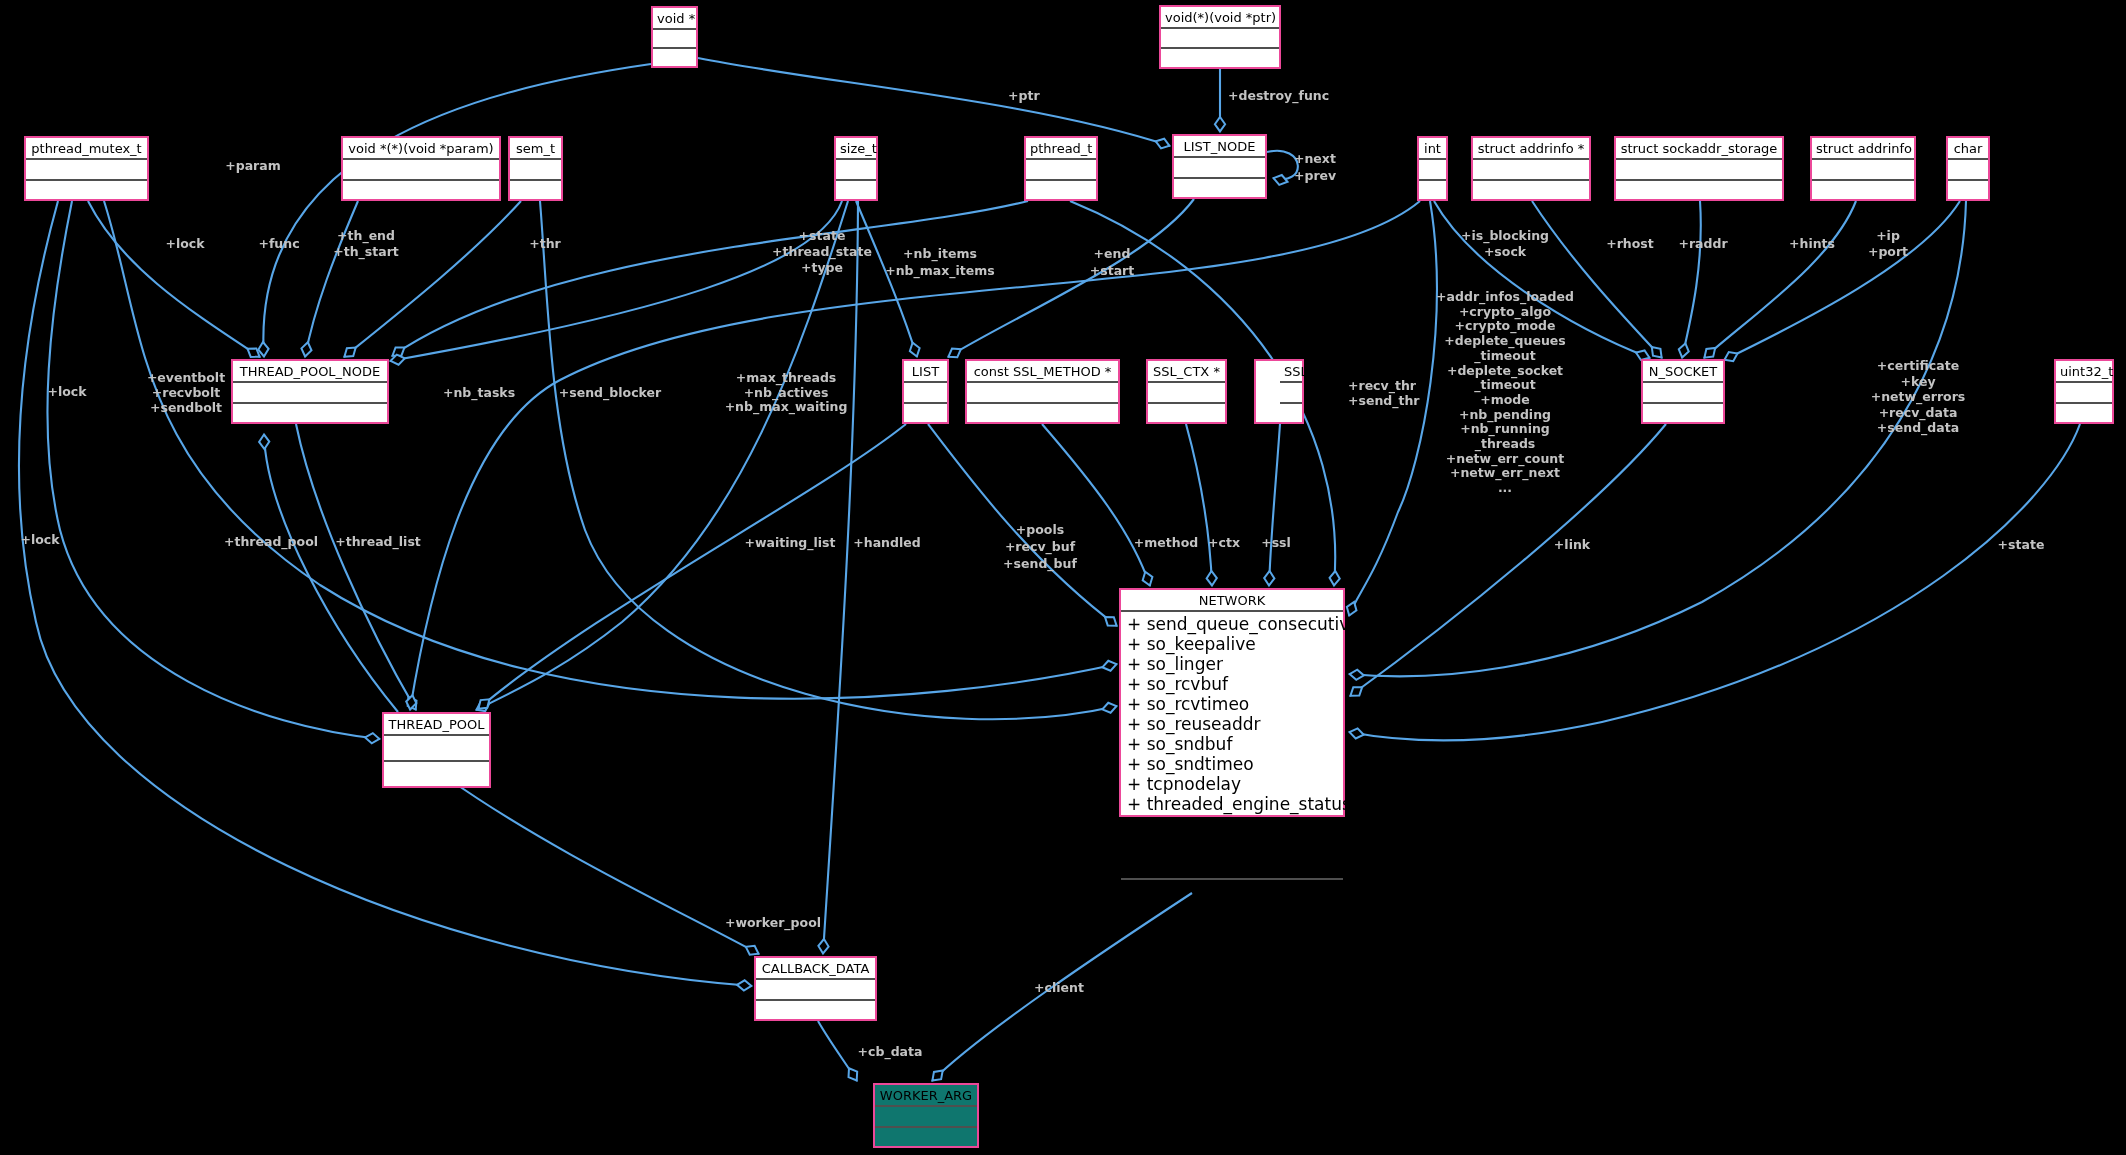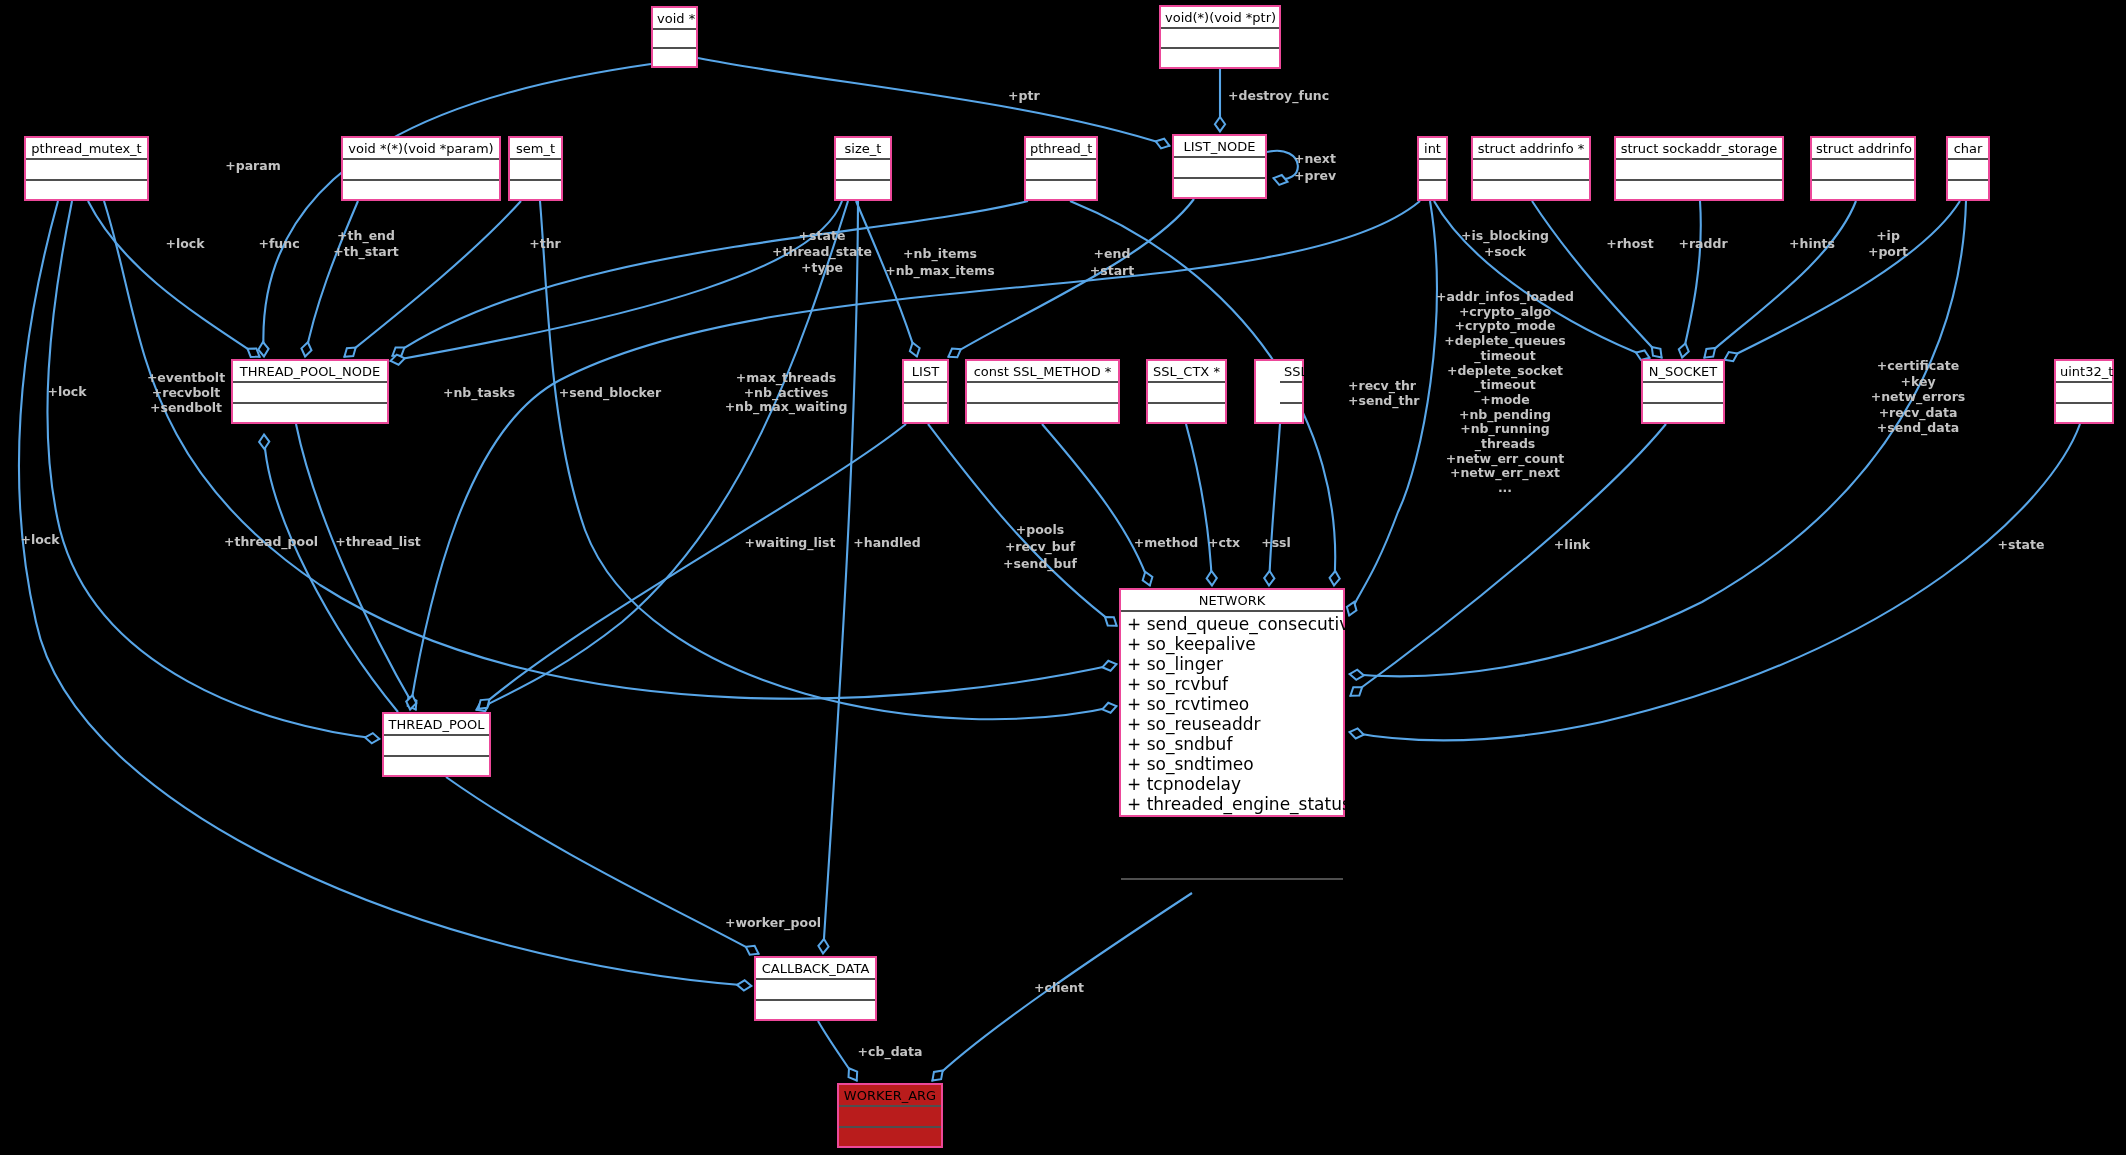--- a/index.html
+++ b/index.html
@@ -16,21 +16,21 @@
     display:flex; flex-direction:column;
   }
   .node-title {
     flex:0 0 auto; text-align:center; font-size:13px; color:#000;
     padding:3px 4px 2px 4px; white-space:nowrap;
   }
   .compartment { border-top:2px solid #4f4f4f; }
   .comp-empty { flex:1 1 auto; }
   .fields { flex:0 0 auto; padding:2px 6px 4px 6px; }
   .field-row { font-size:17px; color:#000; line-height:20px; white-space:nowrap; text-align:left; }
-  .node.highlight { background:#b91c1c; }
+  .node.highlight { background:#0f766e;margin-left:36px; }
   .node.highlight .node-title { color:#000; }
   .edge-label {
     position:absolute; font-size:12.5px; font-weight:bold; color:#c3c3c3;
     white-space:nowrap; text-align:center;
   }
   .edge-label.left-align { text-align:left; }
   .edge-label div { white-space:nowrap; }
 </style>
 </head>
 <body>
@@ -100,21 +100,21 @@
       <div class="node" style="left: 321px; top: 136px; width: 160px; height: 65px; margin-left: 20px;">
         <div class="node-title">void *(*)(void *param)</div>
         <div class="compartment comp-empty"></div>
         <div class="compartment comp-empty"></div>
       </div>
       <div class="node" style="left: 508px; top: 136px; width: 55px; height: 65px;">
         <div class="node-title">sem_t</div>
         <div class="compartment comp-empty"></div>
         <div class="compartment comp-empty"></div>
       </div>
-      <div class="node" style="left: 834px; top: 136px; width: 58px; height: 65px;">
+      <div class="node" style="left: 834px; top: 136px; width: 44px; height: 65px;">
         <div class="node-title">size_t</div>
         <div class="compartment comp-empty"></div>
         <div class="compartment comp-empty"></div>
       </div>
       <div class="node" style="left: 1024px; top: 136px; width: 74px; height: 65px;">
         <div class="node-title">pthread_t</div>
         <div class="compartment comp-empty"></div>
         <div class="compartment comp-empty"></div>
       </div>
       <div class="node" style="left: 1172px; top: 134px; width: 95px; height: 65px;">
@@ -194,21 +194,21 @@
           <div class="field-row">+  so_sndbuf</div>
           <div class="field-row">+  so_sndtimeo</div>
           <div class="field-row">+  tcpnodelay</div>
           <div class="field-row">+  threaded_engine_status</div>
           <div class="field-row">+  transport_type</div>
           <div class="field-row">+  user_id</div>
           <div class="field-row">+  wait_close_timeout</div>
         </div>
         <div class="compartment comp-empty"></div>
       </div>
-      <div class="node" style="left: 382px; top: 712px; width: 109px; height: 65px;">
+      <div class="node" style="left: 382px; top: 712px; width: 109px; height: 76px;">
         <div class="node-title">THREAD_POOL</div>
         <div class="compartment comp-empty"></div>
         <div class="compartment comp-empty"></div>
       </div>
       <div class="node" style="left: 754px; top: 956px; width: 123px; height: 65px;">
         <div class="node-title">CALLBACK_DATA</div>
         <div class="compartment comp-empty"></div>
         <div class="compartment comp-empty"></div>
       </div>
       <div class="node highlight" style="left: 837px; top: 1083px; width: 106px; height: 65px;">

